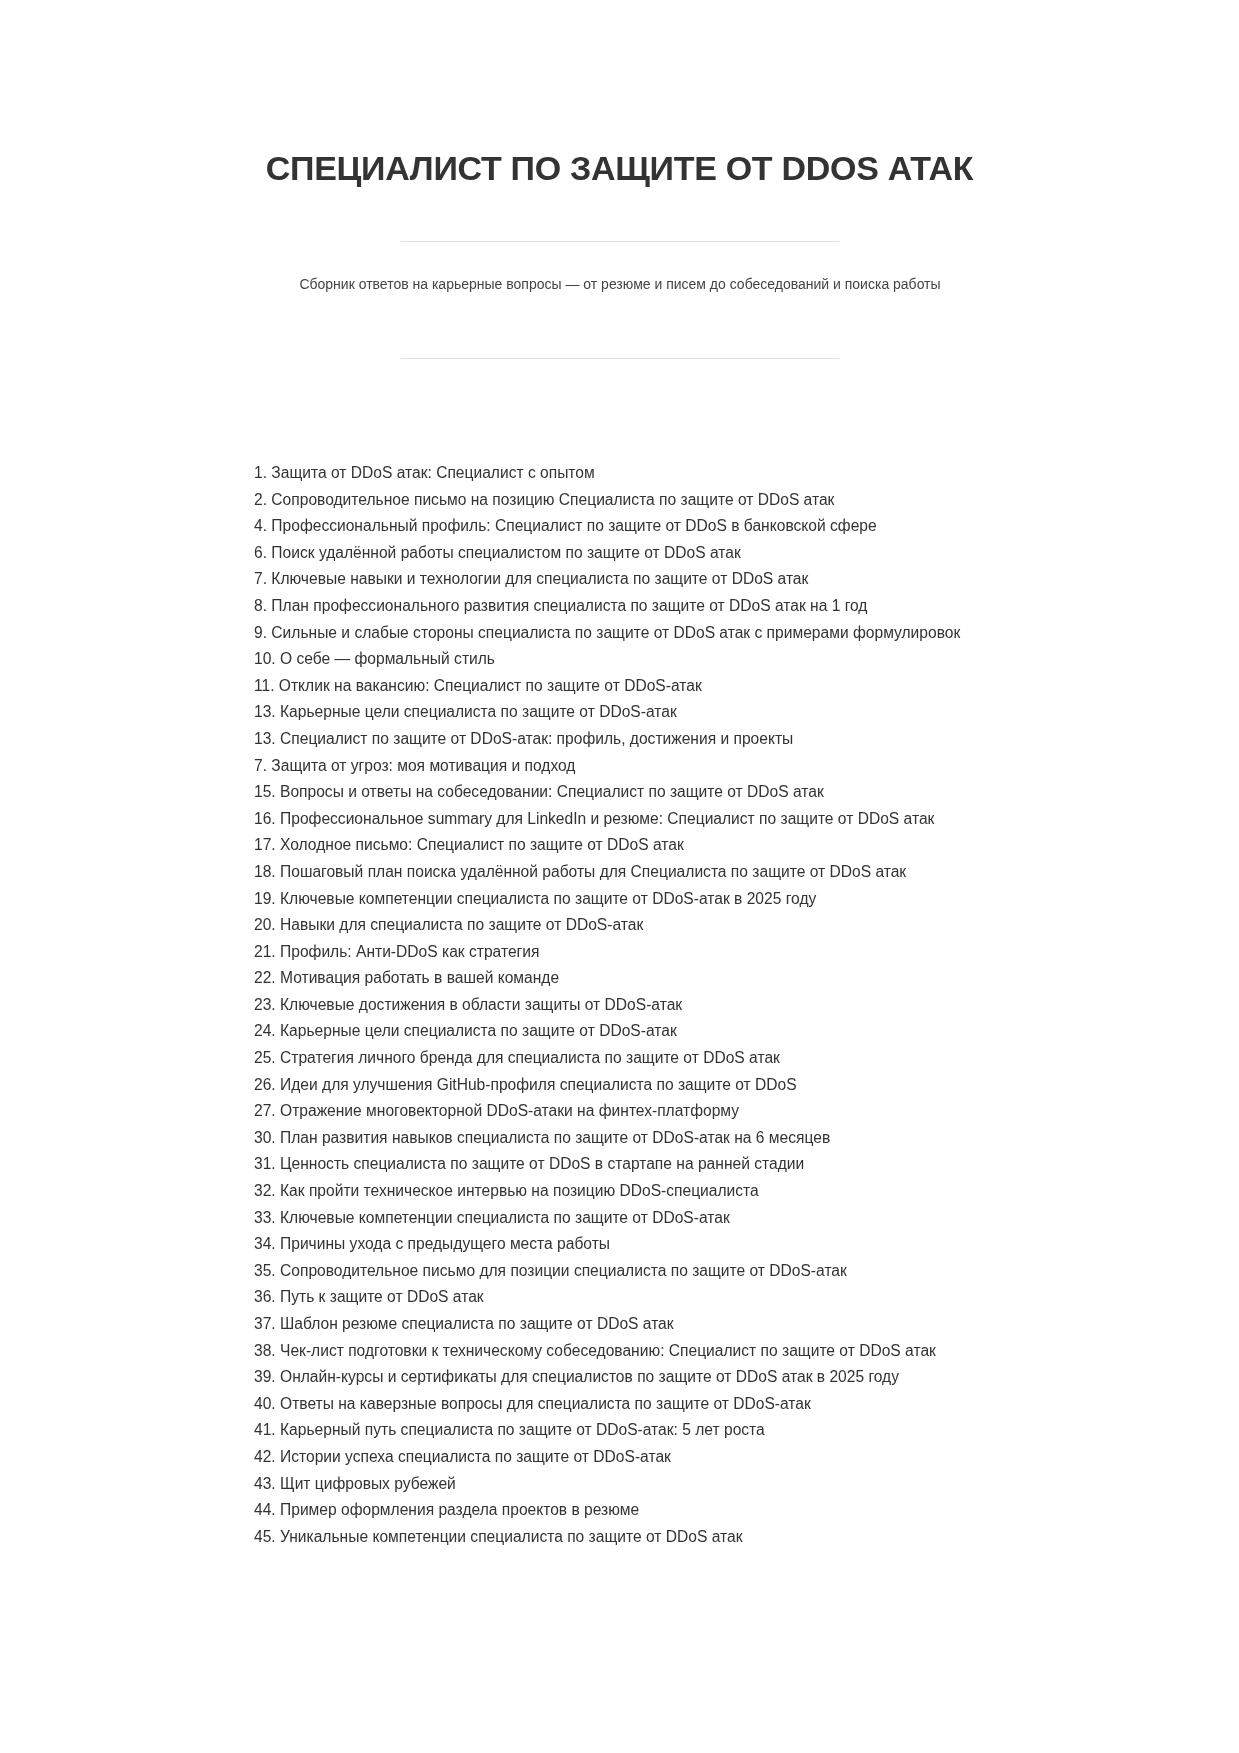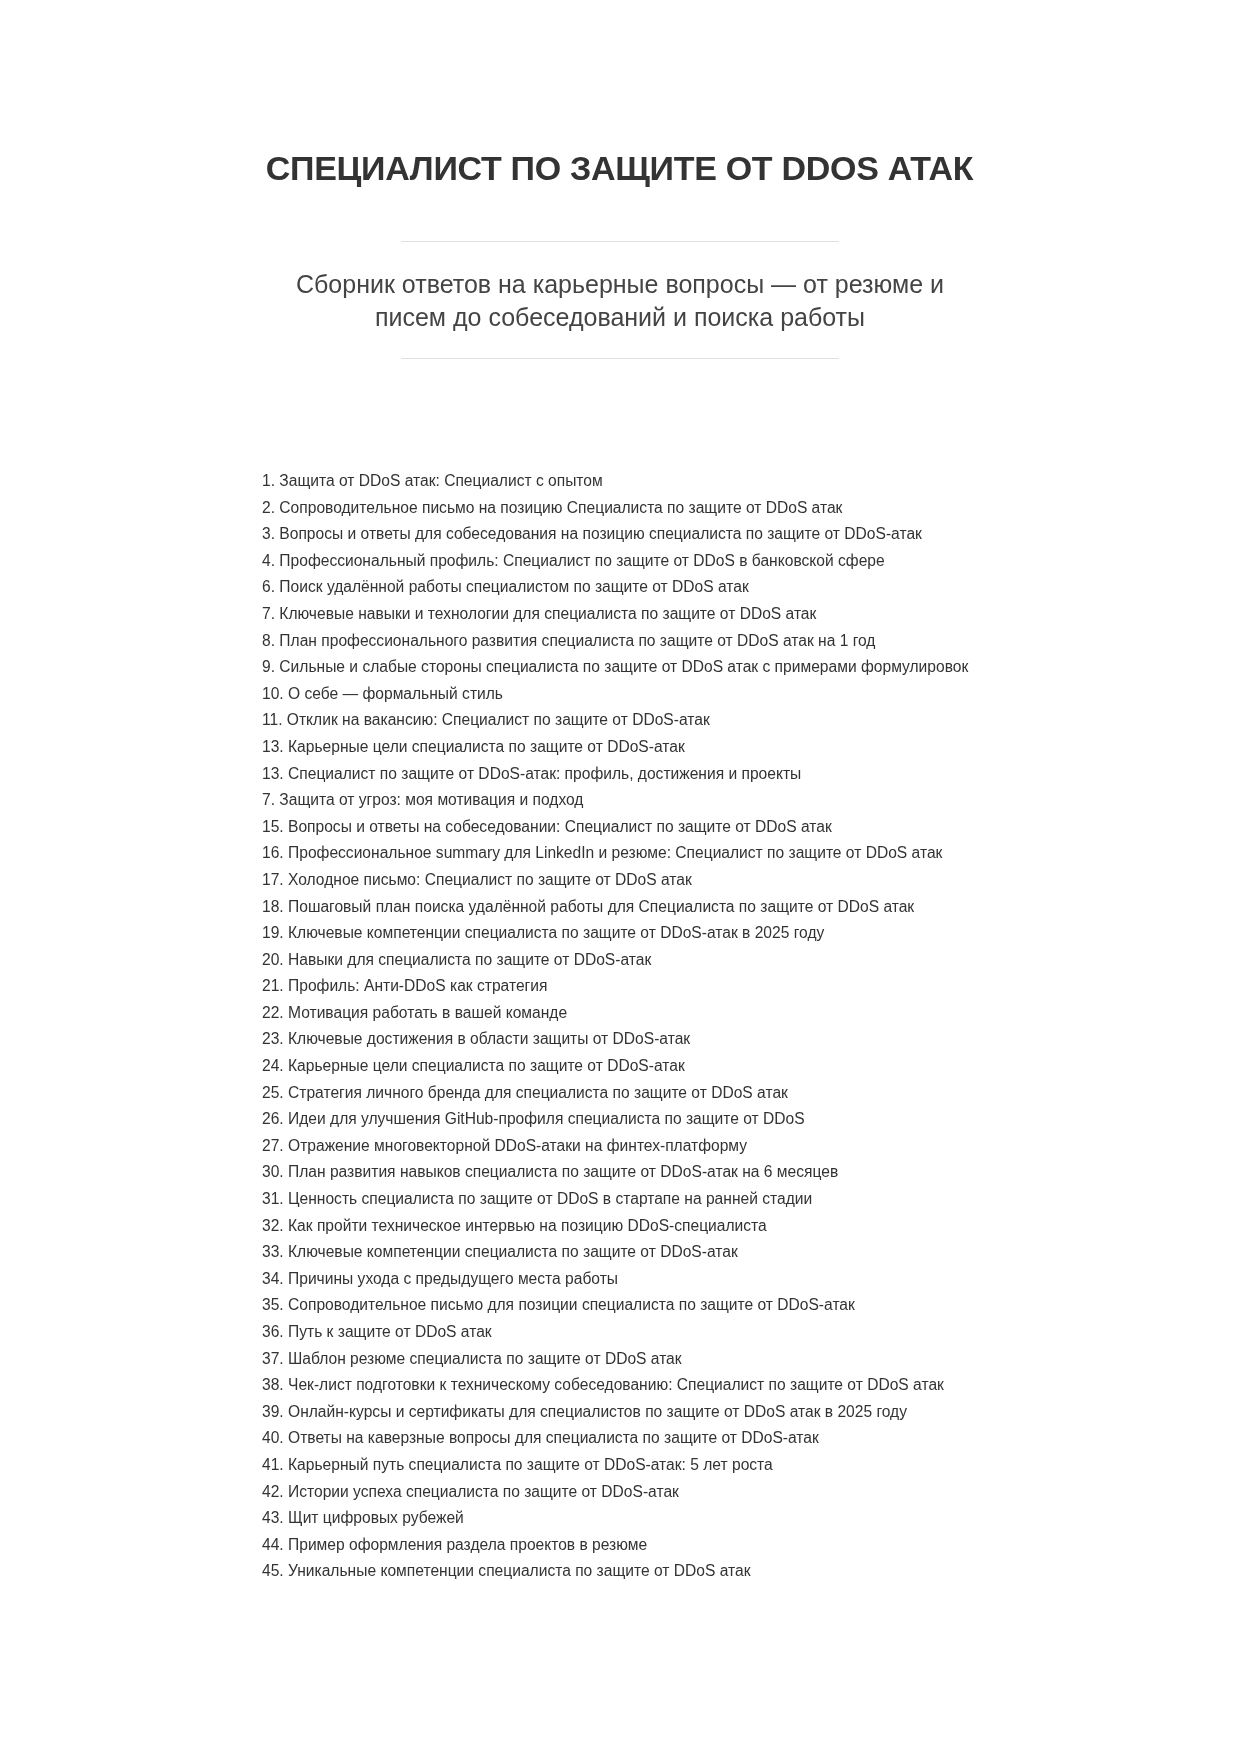--- a/index.html
+++ b/index.html
@@ -45,32 +45,32 @@
   }
   .divider.top { top: 241px; }
   .divider.bottom { top: 358px; }
   .subtitle {
     position: absolute;
     top: 268px;
     left: 270px;
     width: 700px;
     text-align: center;
     font-family: "Liberation Sans", "DejaVu Sans", sans-serif;
-    font-size: 25px;
+    font-size: 14px;
     line-height: 33px;
     color: #444444;
     margin: 0;
   }
   .toc {
     position: absolute;
     top: 460px;
     left: 254px;
     width: 740px;
     list-style: none;
-    margin: 8px;
+    margin: 0;
     padding: 0;
     font-family: "Liberation Sans", "DejaVu Sans", sans-serif;
     font-size: 15.6px;
     line-height: 26.6px;
     color: #333333;
   }
   .toc li {
     margin: 0;
     padding: 0;
     cursor: pointer;
@@ -81,21 +81,20 @@
 
 <div class="page">
   <h1 class="title">СПЕЦИАЛИСТ ПО ЗАЩИТЕ ОТ DDOS АТАК</h1>
   <div class="divider top"></div>
   <p class="subtitle">Сборник ответов на карьерные вопросы — от резюме и писем до собеседований и поиска работы</p>
   <div class="divider bottom"></div>
 
   <ul class="toc">
     <li>1. Защита от DDoS атак: Специалист с опытом</li>
     <li>2. Сопроводительное письмо на позицию Специалиста по защите от DDoS атак</li>
-    <li>3. Вопросы и ответы для собеседования на позицию специалиста по защите от DDoS-атак</li>
     <li>4. Профессиональный профиль: Специалист по защите от DDoS в банковской сфере</li>
     <li>6. Поиск удалённой работы специалистом по защите от DDoS атак</li>
     <li>7. Ключевые навыки и технологии для специалиста по защите от DDoS атак</li>
     <li>8. План профессионального развития специалиста по защите от DDoS атак на 1 год</li>
     <li>9. Сильные и слабые стороны специалиста по защите от DDoS атак с примерами формулировок</li>
     <li>10. О себе — формальный стиль</li>
     <li>11. Отклик на вакансию: Специалист по защите от DDoS-атак</li>
     <li>13. Карьерные цели специалиста по защите от DDoS-атак</li>
     <li>13. Специалист по защите от DDoS-атак: профиль, достижения и проекты</li>
     <li>7. Защита от угроз: моя мотивация и подход</li>

